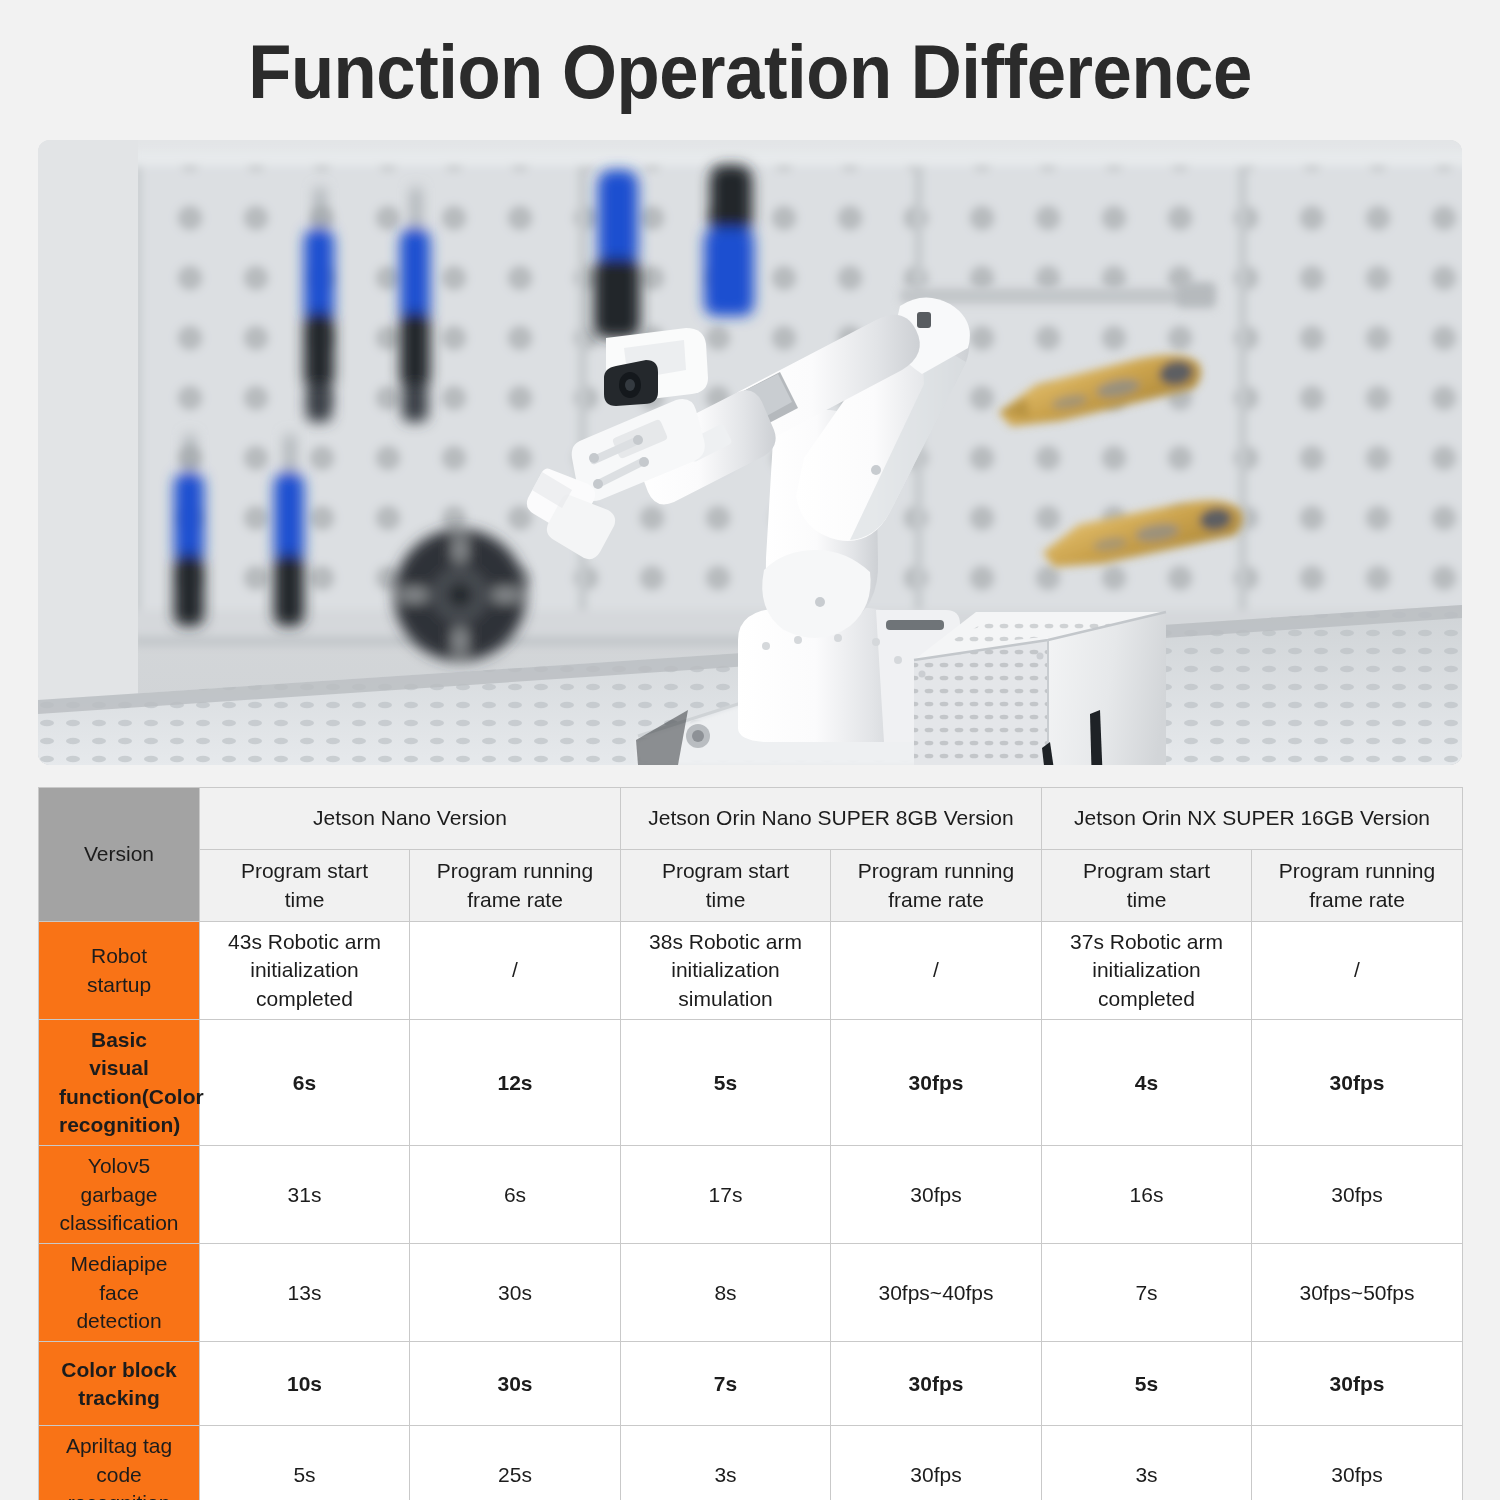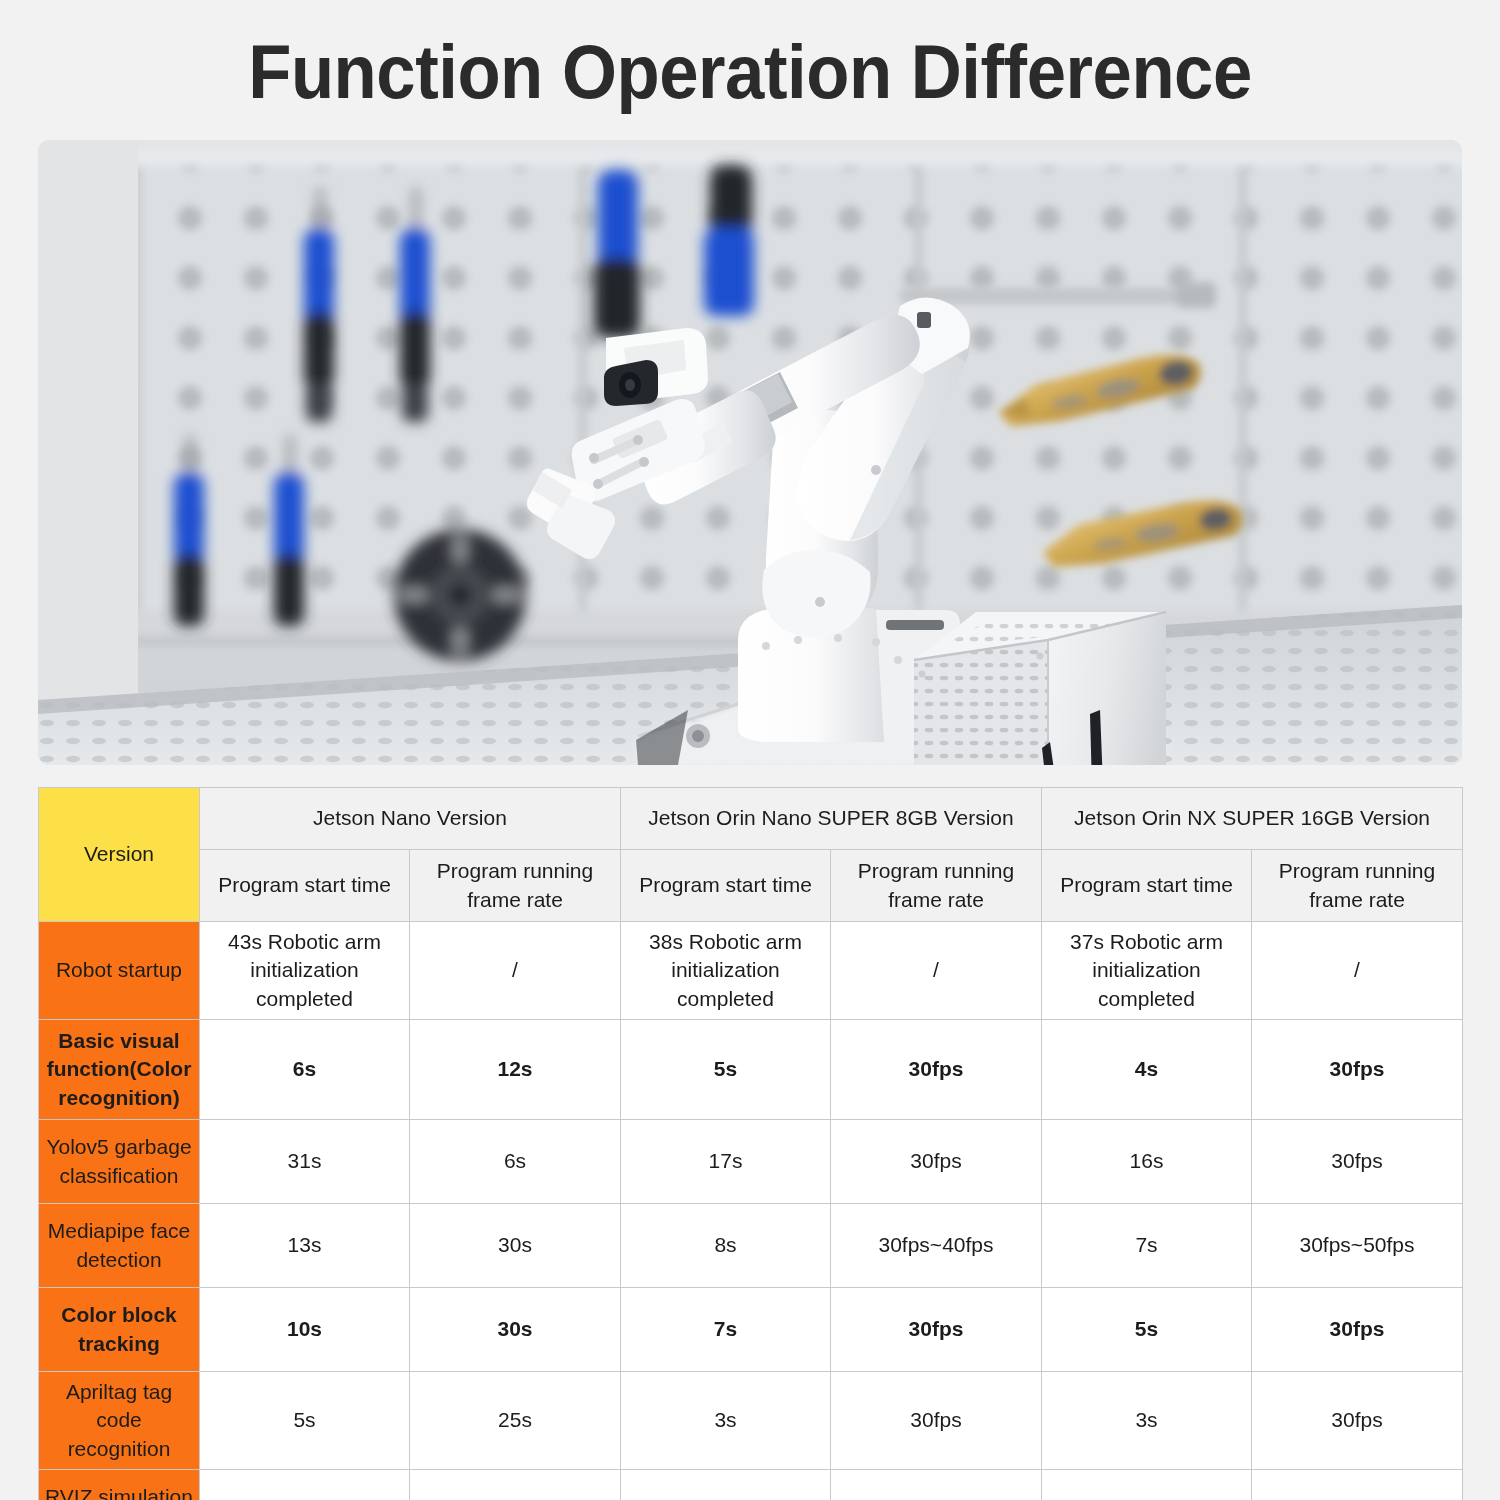--- a/index.html
+++ b/index.html
@@ -65,25 +65,25 @@
   }
 
   table.cmp td {
     border: 1px solid #c9c9c9;
     text-align: center;
     vertical-align: middle;
     font-family: "Liberation Sans", sans-serif;
     font-size: 21px;
     color: #1c1c1c;
     line-height: 1.35;
-    padding: 6px 6px;
+    padding: 6px 20px;
   }
 
   td.corner {
-    background: #fde047;
+    background: #a3a3a3;
     color: #ffffff;
     border-color: #2d3c5c;
     font-size: 21px;
   }
 
   td.rowhead {
     background: #f97316;
     color: #ffffff;
     border-color: #2d3c5c;
     border-top: 1px solid #3d4c6c;
@@ -390,21 +390,21 @@
           <td class="subhead">
             <span>Program running</span><br>
             <span>frame rate</span>
           </td>
         </tr>
 
       <tr style="height: 90px;">
             <td class="rowhead">Robot startup</td>
             <td class="val">43s Robotic arm initialization completed</td>
             <td class="val">/</td>
-            <td class="val">38s Robotic arm initialization completed</td>
+            <td class="val">38s Robotic arm initialization simulation</td>
             <td class="val">/</td>
             <td class="val">37s Robotic arm initialization completed</td>
             <td class="val">/</td>
           </tr>
           <tr style="height: 100px; font-weight: bold;">
             <td class="rowhead">Basic visual function(Color recognition)</td>
             <td class="val">6s</td>
             <td class="val">12s</td>
             <td class="val">5s</td>
             <td class="val">30fps</td>

